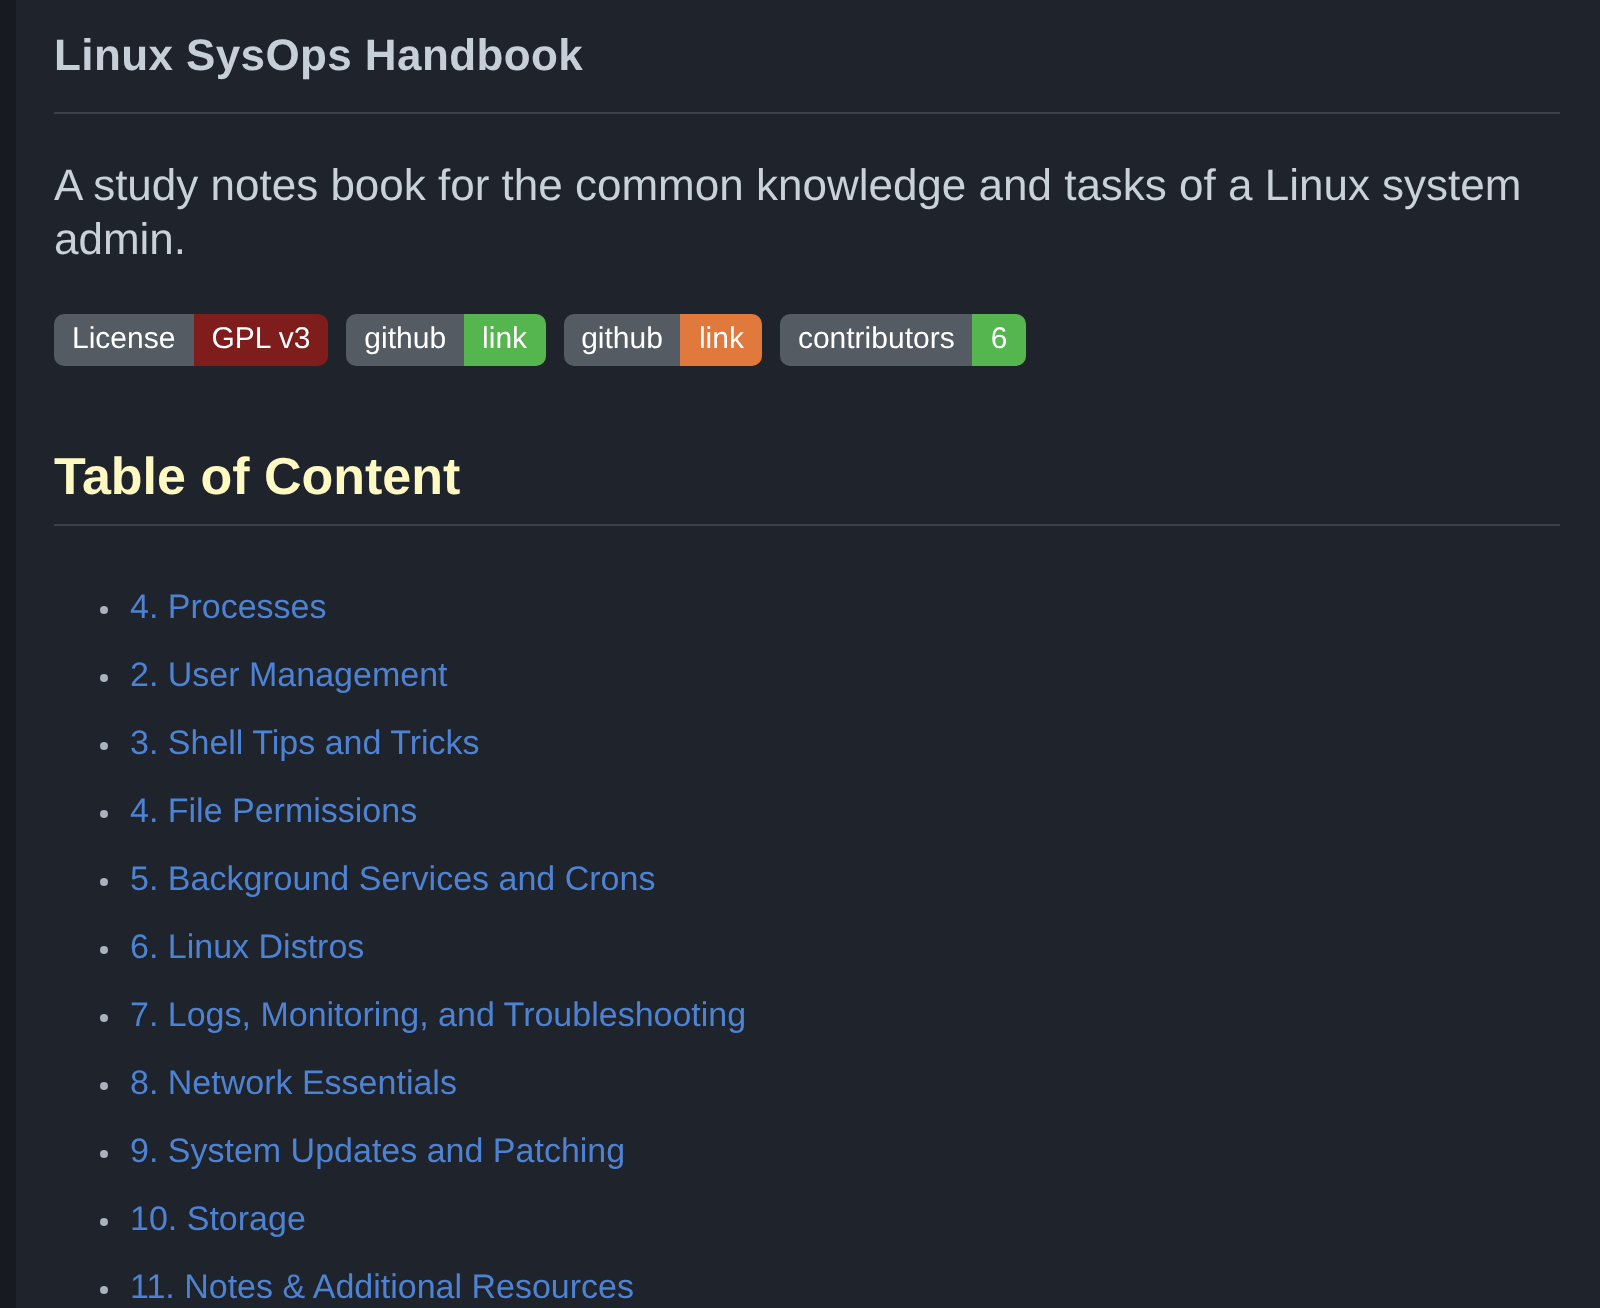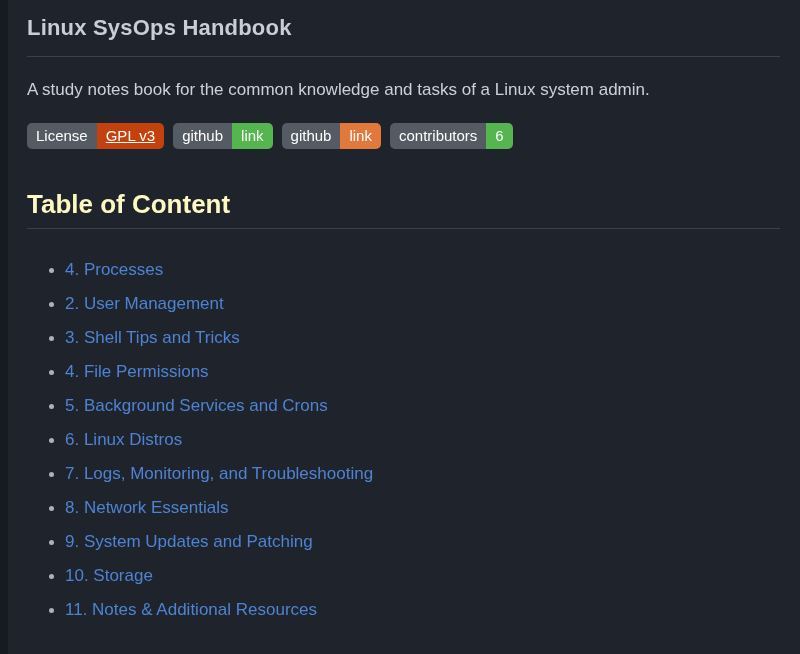--- a/index.html
+++ b/index.html
@@ -27,21 +27,21 @@
     font-weight: 700;
     color: #c6ced8;
     letter-spacing: 0.2px;
     line-height: 1.25;
     padding-bottom: 14px;
     border-bottom: 1px solid #3a414b;
     margin-bottom: 0;
   }
   p.description {
     margin-top: 22px;
-    font-size: 17px;
+    font-size: 22px;
     line-height: 1.25;
     color: #c9d1d9;
   }
   .badges {
     margin-top: 23px;
     display: flex;
     gap: 9px;
     align-items: center;
   }
   .badge {
@@ -54,21 +54,21 @@
     color: #ffffff;
     white-space: nowrap;
   }
   .badge-label {
     background: #555b62;
     padding: 0 9px;
   }
   .badge-value {
     padding: 0 9px;
   }
-  .badge-value[data-color="blue"]   { background: #c2410c; text-decoration: underline; }
+  .badge-value[data-color="blue"]   { background: #7f1d1d; }
   .badge-value[data-color="green"]  { background: #55b54e; }
   .badge-value[data-color="orange"] { background: #e0793b; }
   h2.toc-heading {
     margin-top: 40px;
     font-size: 26px;
     font-weight: 700;
     color: #fef9c3;
     line-height: 1.18;
     padding-bottom: 9px;
     border-bottom: 1px solid #3a414b;

